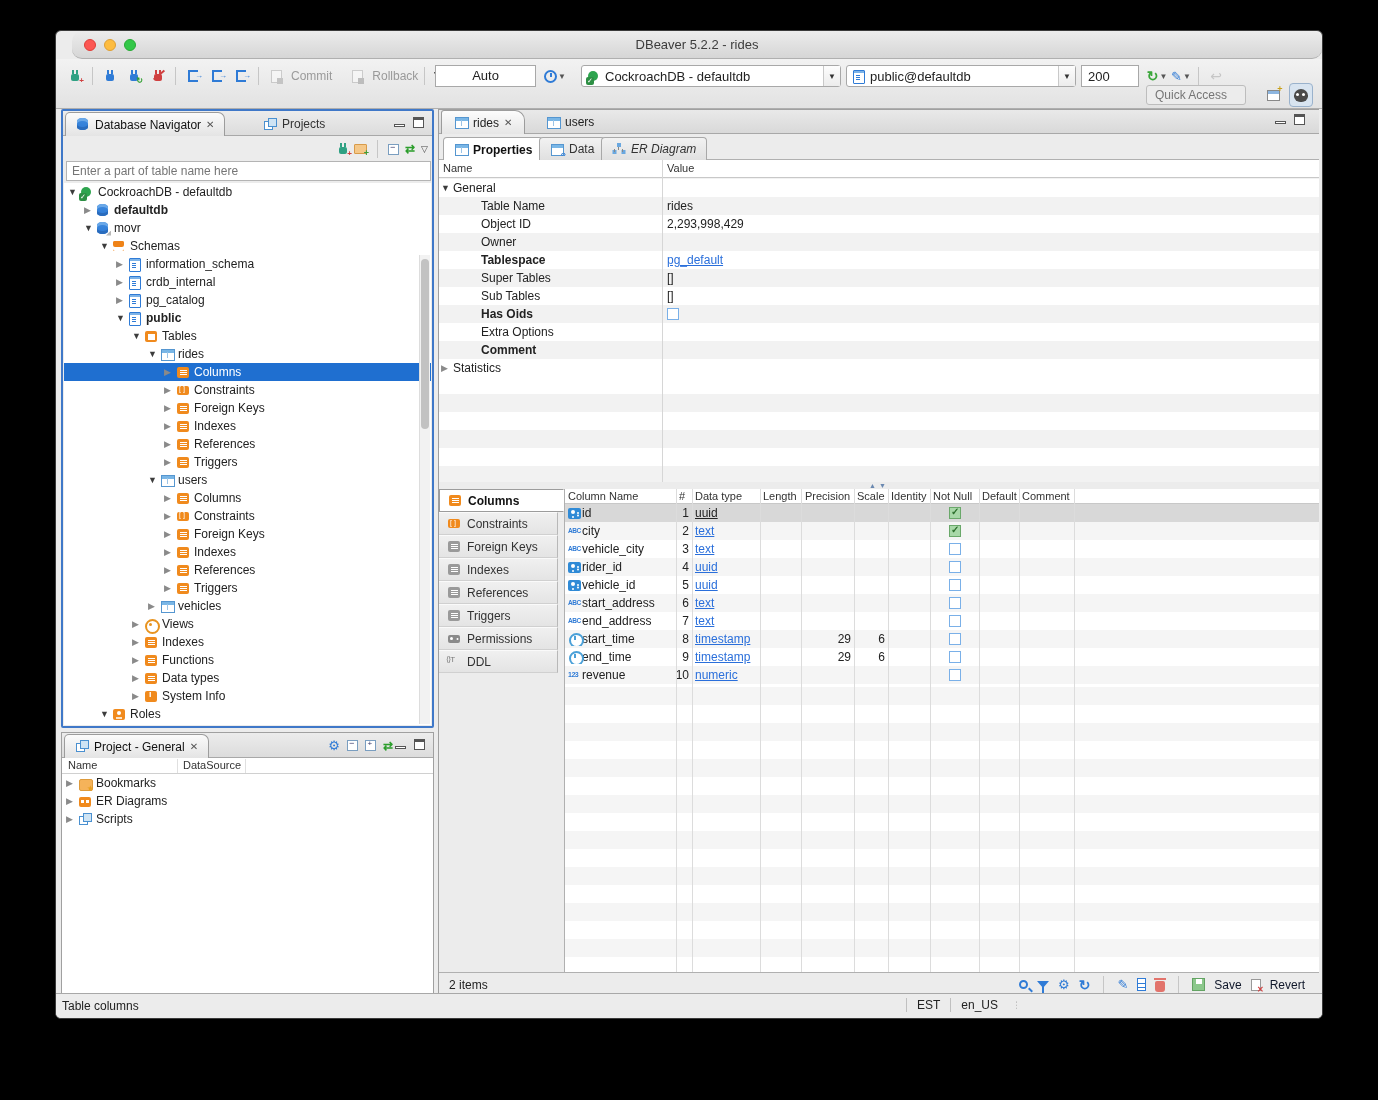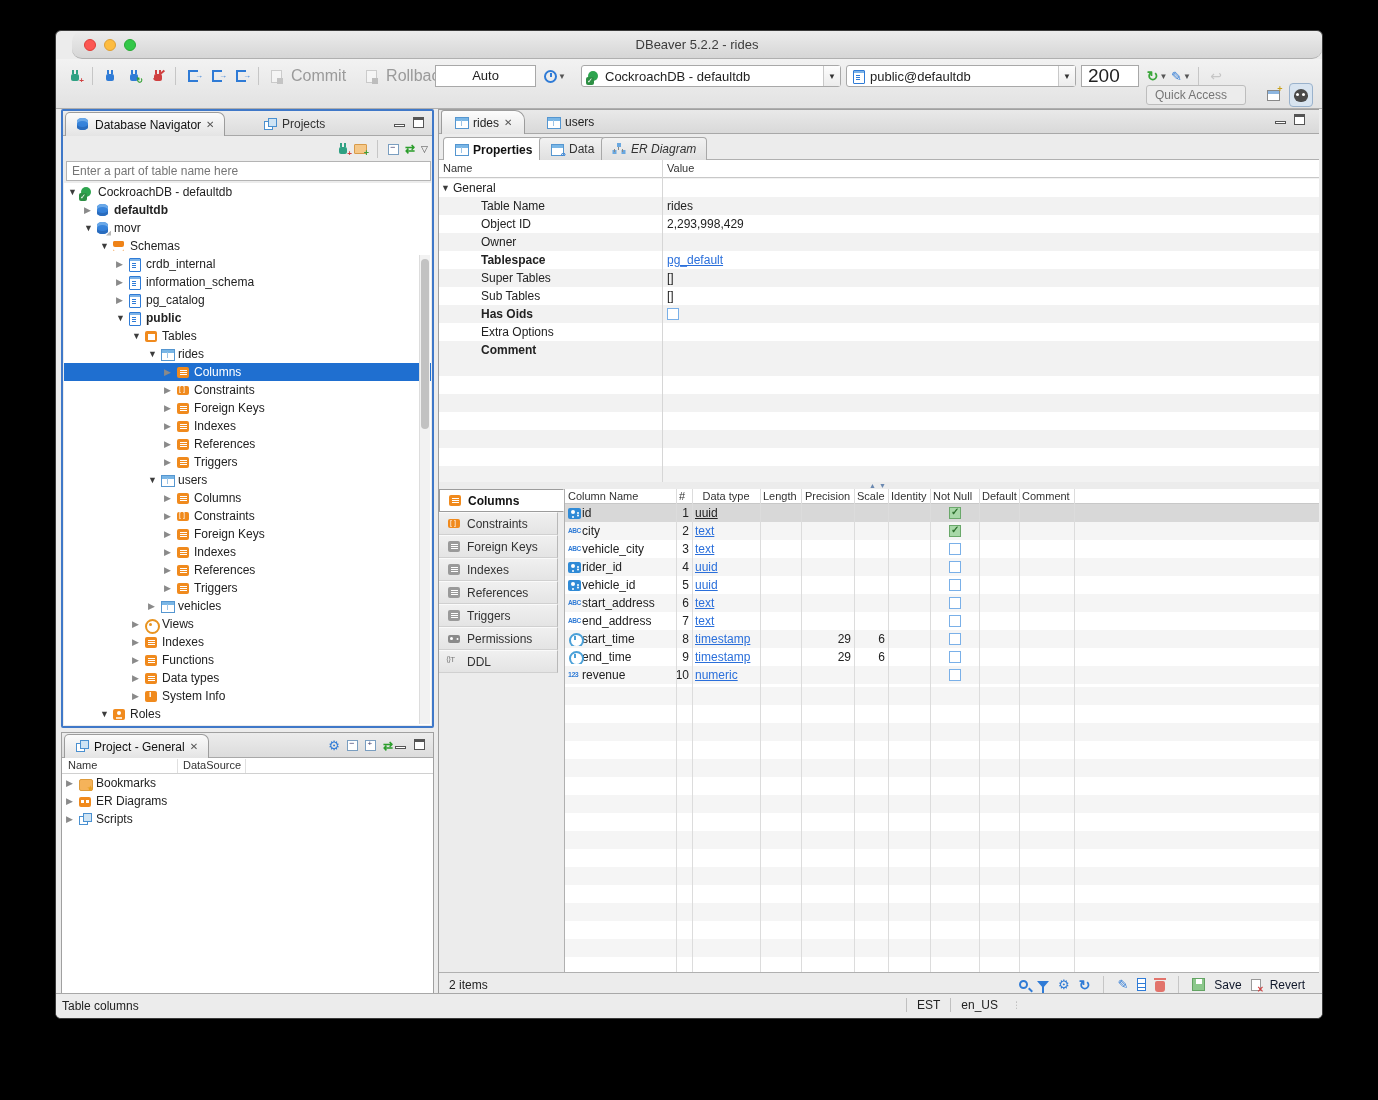--- a/index.html
+++ b/index.html
@@ -17,21 +17,21 @@
   .wtitle { position:absolute; left:0; right:0; top:6px; text-align:center; font-size:13px; color:#3c3c3c; }
 
   
   .toolbar { position:absolute; left:0; top:28px; right:0; height:50px;
              background:linear-gradient(#f2f2f2,#e2e2e2); border-bottom:1px solid #aeaeae; }
   .tb-ic { position:absolute; top:7px; height:20px; display:flex; align-items:center; gap:2px; }
   .sep { width:1px; height:18px; background:#c6c6c6; margin:0 4px; }
   .ibtn { width:22px; height:20px; display:inline-flex; align-items:center; justify-content:center; position:relative; }
   .caret { font-size:8px; color:#555; margin-left:1px; }
   .dim { opacity:.45; filter:grayscale(1); }
-  .tblabel { font-size:16px; color:#9a9a9a; margin-left:2px; }
+  .tblabel { font-size:12px; color:#9a9a9a; margin-left:2px; }
 
   
   .plug { width:10px; height:12px; position:relative; display:inline-block; }
   .plug i { position:absolute; left:1px; top:4px; width:8px; height:7px; border-radius:2px; background:#2f7bd6; }
   .plug::before { content:""; position:absolute; left:2px; top:0; width:2px; height:4px; background:#2f7bd6; box-shadow:4px 0 0 #2f7bd6; }
   .plug.teal i{background:#2fa183;} .plug.teal::before{background:#2fa183; box-shadow:4px 0 0 #2fa183;}
   .plug.red i{background:#d04040;} .plug.red::before{background:#d04040; box-shadow:4px 0 0 #d04040;}
   .badge { position:absolute; right:-4px; bottom:-3px; font-size:8px; font-weight:bold; }
   .slash { position:absolute; left:-1px; top:4px; width:14px; height:2px; background:#d04040; transform:rotate(-40deg); }
   .txico { width:10px; height:12px; border:2px solid #2f7bd6; border-right:none; display:inline-block; position:relative;}
@@ -44,21 +44,21 @@
   .bug::before{ content:""; position:absolute; left:2px; top:-3px; width:2px; height:3px; background:#3c9e3c; box-shadow:3px 0 0 #3c9e3c;}
   .clockic { width:13px; height:13px; border-radius:50%; border:2px solid #2f7bd6; position:relative; display:inline-block;}
   .clockic::after{ content:""; position:absolute; left:4px; top:1px; width:1.5px; height:4px; background:#2f7bd6;}
   .combo { position:absolute; top:6px; height:22px; background:#fff; border:1px solid #a8a8a8; border-radius:3px;
            display:flex; align-items:center; font-size:13px; color:#222; padding-left:5px; }
   .combo .dd { margin-left:auto; width:17px; height:100%; border-left:1px solid #c9c9c9; display:flex; align-items:center; justify-content:center; font-size:8px; color:#333; background:linear-gradient(#fdfdfd,#ececec); }
   .combo .ci { margin-right:4px; }
   .autofield { position:absolute; top:6px; left:379px; width:101px; height:22px; background:#fff; border:1px solid #a8a8a8;
                text-align:center; font-size:13px; color:#222; line-height:20px; }
   .numfield { position:absolute; top:6px; left:1025px; width:58px; height:22px; background:#fff; border:1px solid #a8a8a8;
-              font-size:19px; color:#222; padding-left:6px; font-family:"Liberation Sans",sans-serif; }
+              font-size:13px; color:#222; padding-left:6px; font-family:"Liberation Sans",sans-serif; }
   .syncic { color:#3aa63a; font-size:14px; font-weight:bold; }
   .pencil { color:#2f7bd6; font-size:13px; }
   .undo { color:#999; font-size:14px; }
   .qaccess { position:absolute; left:1090px; top:26px; width:100px; height:20px; border:1px solid #bdbdbd; border-radius:3px;
              background:#ececec; color:#a0a0a0; font-size:12px; padding-left:8px; font-family:"Liberation Sans",sans-serif;}
   .persp { position:absolute; top:24px; width:24px; height:24px; display:flex; align-items:center; justify-content:center; }
   .persp .win { width:13px; height:11px; border:1px solid #888; background:#fff; position:relative;}
   .persp .win::before{ content:""; position:absolute; left:0; top:0; right:0; height:3px; background:#8db6e0;}
   .persp .win::after{ content:"+"; position:absolute; right:-4px; top:-7px; color:#c8a018; font-weight:bold; font-size:9px;}
   .persp.pressed { border:1px solid #9ab2cc; border-radius:4px; background:#d8e4f0; }
@@ -208,21 +208,21 @@
           border-bottom:1px solid #d0d0d0; border-top:1px solid #fafafa; background:linear-gradient(#f0f0f0,#e4e4e4); margin-right:6px; border-right:1px solid #b8b8b8;}
   .vtab.active { background:#fff; font-weight:bold; border:1px solid #9c9c9c; border-right:1px solid #fff; margin-right:0; color:#111;}
   .coltable { position:absolute; left:126px; right:0; top:0; bottom:0; background:repeating-linear-gradient(#fff 0 18px, #f5f5f5 18px 36px); }
   .colhdr { position:absolute; left:0; right:0; top:0; height:15px; background:#fff; border-bottom:1px solid #c8c8c8; font-size:11px; color:#333; display:flex;}
   .colhdr span{ padding:1px 3px; flex:none; overflow:hidden; white-space:nowrap;}
   .colbody { position:absolute; left:0; right:0; top:15px; }
   .crow { height:18px; display:flex; align-items:center; font-size:12px; color:#222;}
   .crow:nth-child(odd){ background:#fff; } .crow:nth-child(even){ background:#f5f5f5; }
   .crow[data-flags~="selected"]{ background:#d8d8d8; }
   .cc { flex:none; padding:0 3px; white-space:nowrap; overflow:hidden; display:flex; align-items:center;}
-  .w-name{width:111px;} .w-num{width:16px; justify-content:flex-end;} .w-type{width:68px;text-align:center;}
+  .w-name{width:111px;} .w-num{width:16px; justify-content:flex-end;} .w-type{width:68px;}
   .w-len{width:41px;} .w-prec{width:53px; justify-content:flex-end;text-align:center;} .w-scale{width:34px; justify-content:flex-end;}
   .w-ident{width:42px;} .w-nn{width:49px; justify-content:center;} .w-def{width:40px;} .w-com{width:55px;}
   .typelink { color:#2a6fdb; text-decoration:underline; }
   .crow[data-flags~="selected"] .typelink{ color:#222; }
   .gridline { position:absolute; top:0; bottom:0; width:1px; background:#dcdcdc; }
 
   
   .ebot { position:absolute; left:0; right:0; top:862px; height:24px; background:#ececec; border-top:1px solid #b0b0b0;
           display:flex; align-items:center; font-size:12px; color:#222; padding-left:10px;}
   .ebot .right { margin-left:auto; display:flex; align-items:center; gap:9px; padding-right:14px;}
@@ -416,27 +416,27 @@
 
           <div class="trow" data-level="2">
             <span class="twist" data-state="exp"></span>
             <span class="ti" data-icon="schemas"></span>
             <span class="tlabel">Schemas</span>
           </div>
 
           <div class="trow" data-level="3">
             <span class="twist" data-state="col"></span>
             <span class="ti" data-icon="schema"></span>
+            <span class="tlabel">information_schema</span>
+          </div>
+
+          <div class="trow" data-level="3">
+            <span class="twist" data-state="col"></span>
+            <span class="ti" data-icon="schema"></span>
             <span class="tlabel">crdb_internal</span>
-          </div>
-
-          <div class="trow" data-level="3">
-            <span class="twist" data-state="col"></span>
-            <span class="ti" data-icon="schema"></span>
-            <span class="tlabel">information_schema</span>
           </div>
 
           <div class="trow" data-level="3">
             <span class="twist" data-state="col"></span>
             <span class="ti" data-icon="schema"></span>
             <span class="tlabel">pg_catalog</span>
           </div>
 
           <div class="trow" data-level="3" data-flags="bold">
             <span class="twist" data-state="exp"></span>
@@ -810,20 +810,30 @@
             <span class="pname">
               <span class="twist" data-state="none"></span>
               <span>Comment</span>
             </span>
             <span class="pvalue" data-vtype="text">
               <span class="pv-text"></span>
 
             </span>
           </div>
 
+          <div class="prow" data-level="0">
+            <span class="pname">
+              <span class="twist" data-state="col"></span>
+              <span>Statistics</span>
+            </span>
+            <span class="pvalue" data-vtype="text">
+              <span class="pv-text"></span>
+
+            </span>
+          </div>
         </div>
       <div class="propsep"></div>
     </div>
 
     <div class="sash">
         <span class="arrows">▲▼</span>
       </div>
 
     <div class="botwrap">
       <div class="sidetabs">

